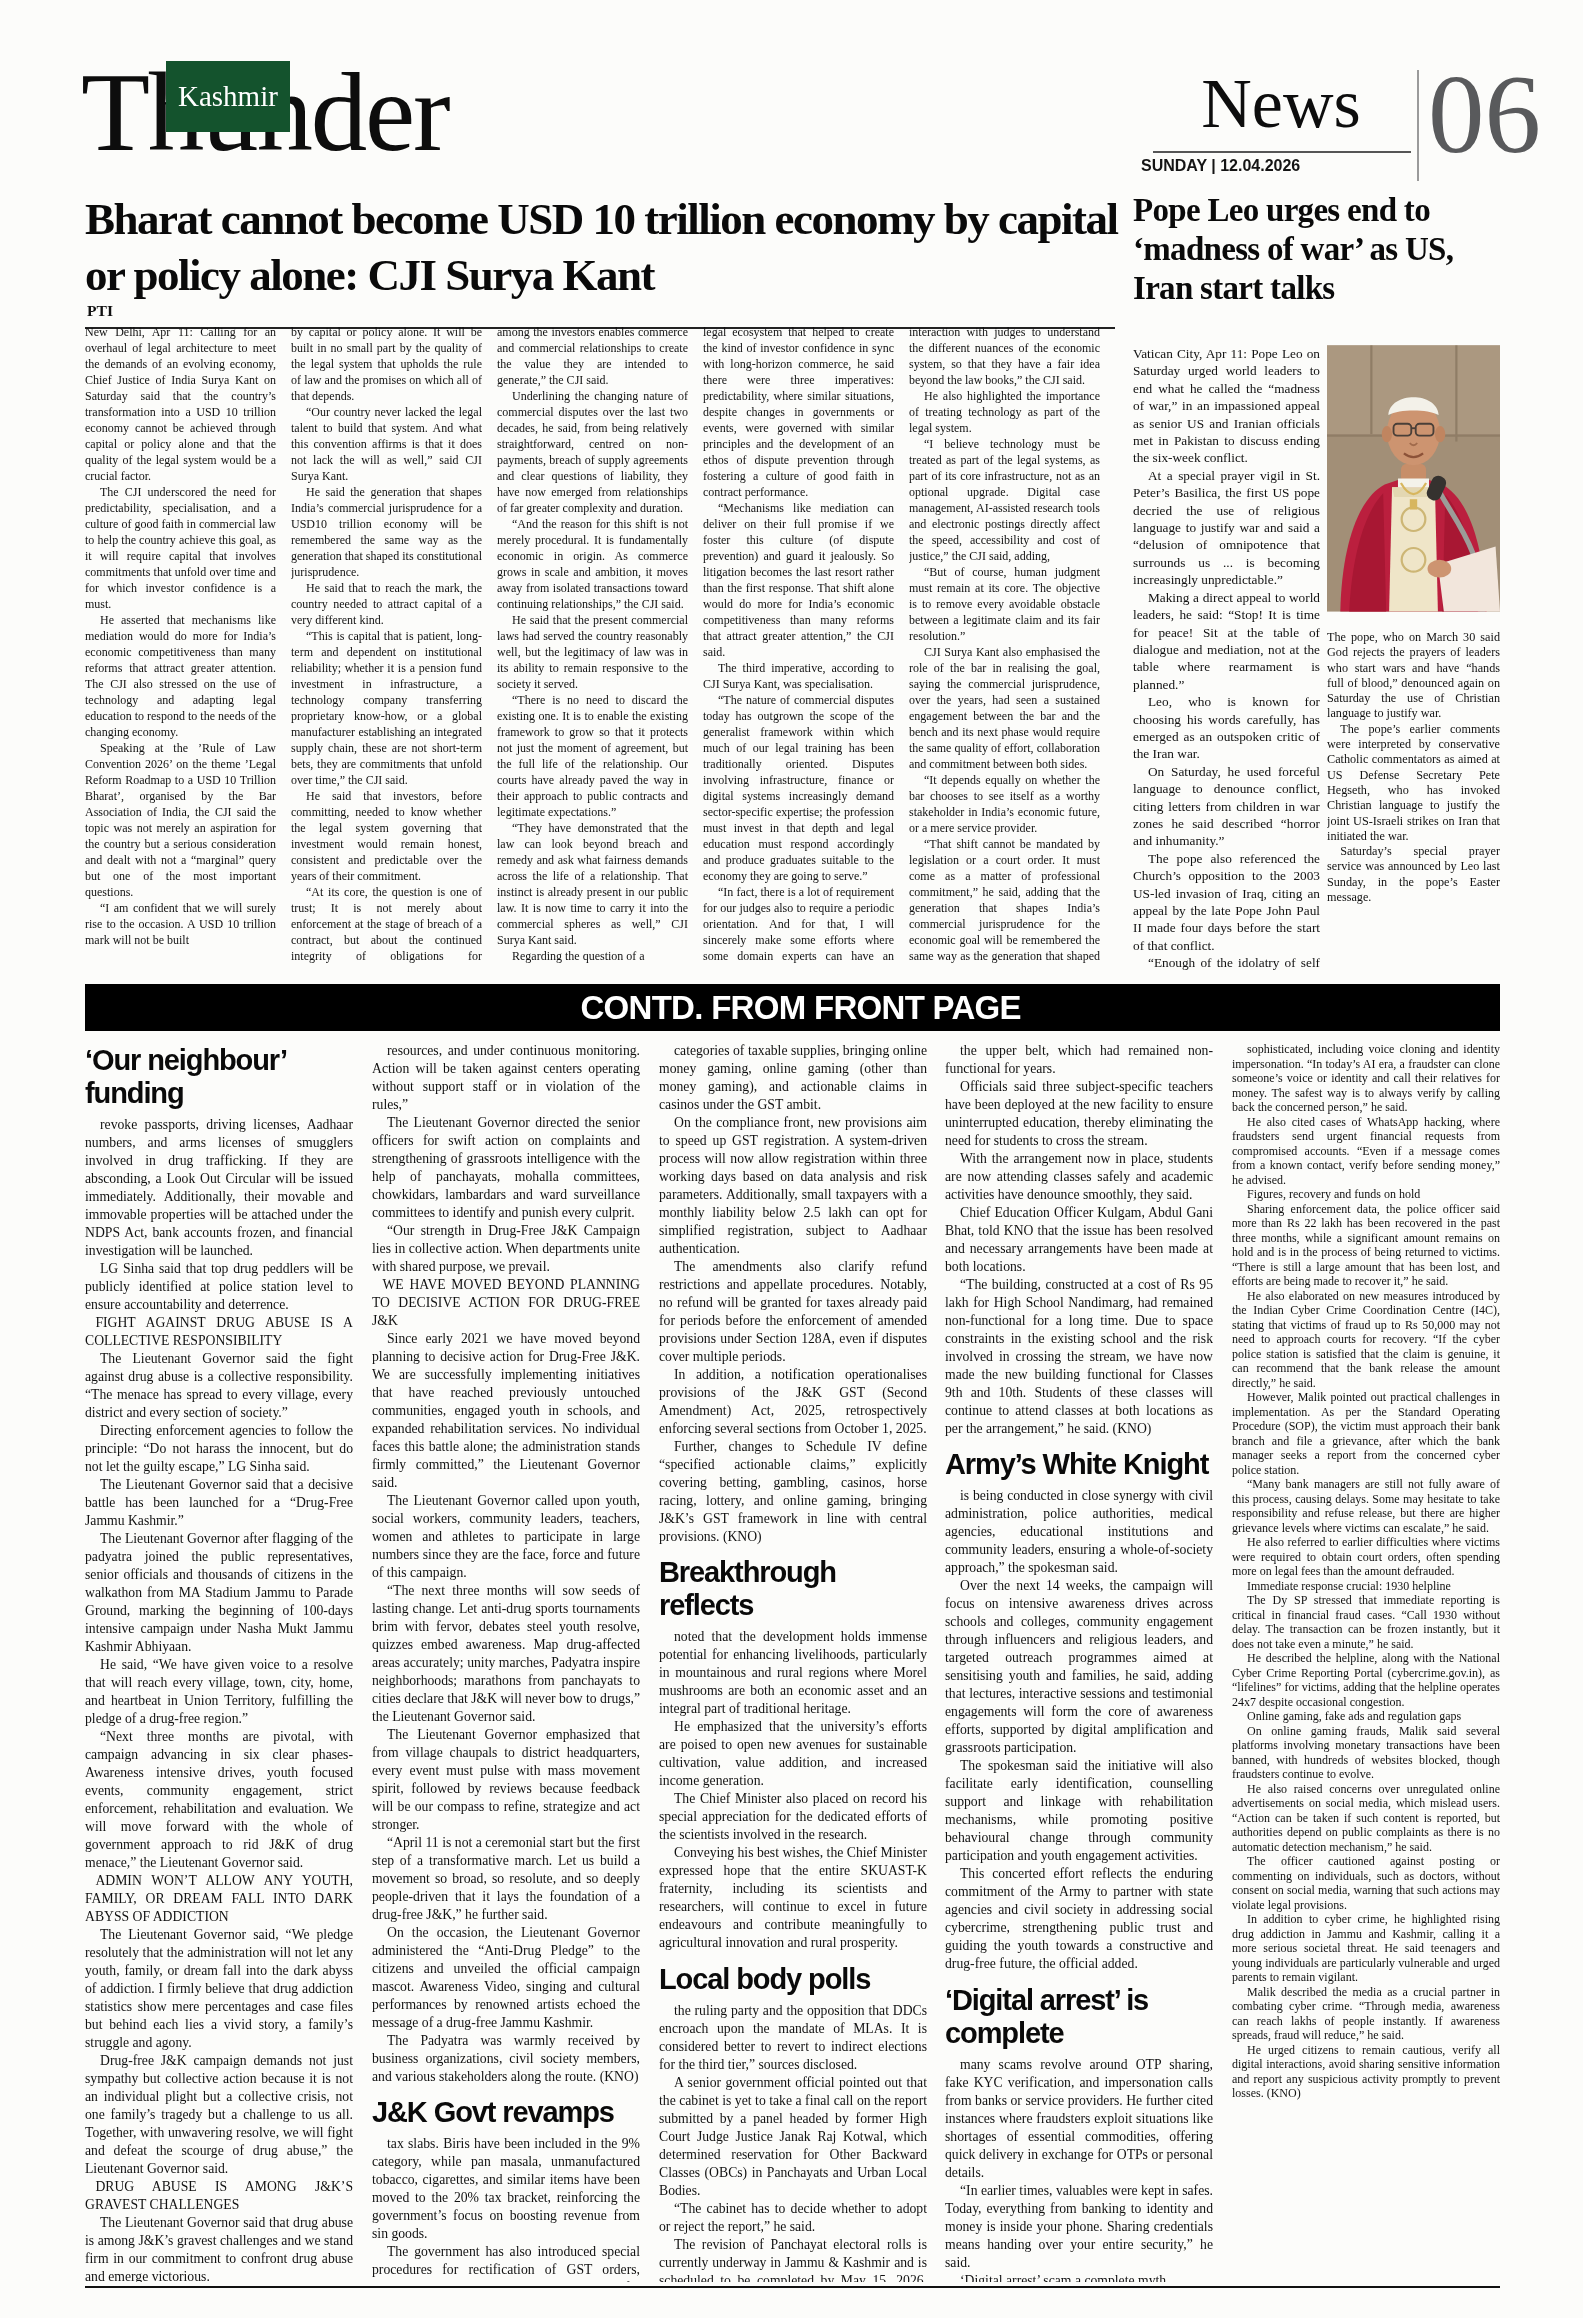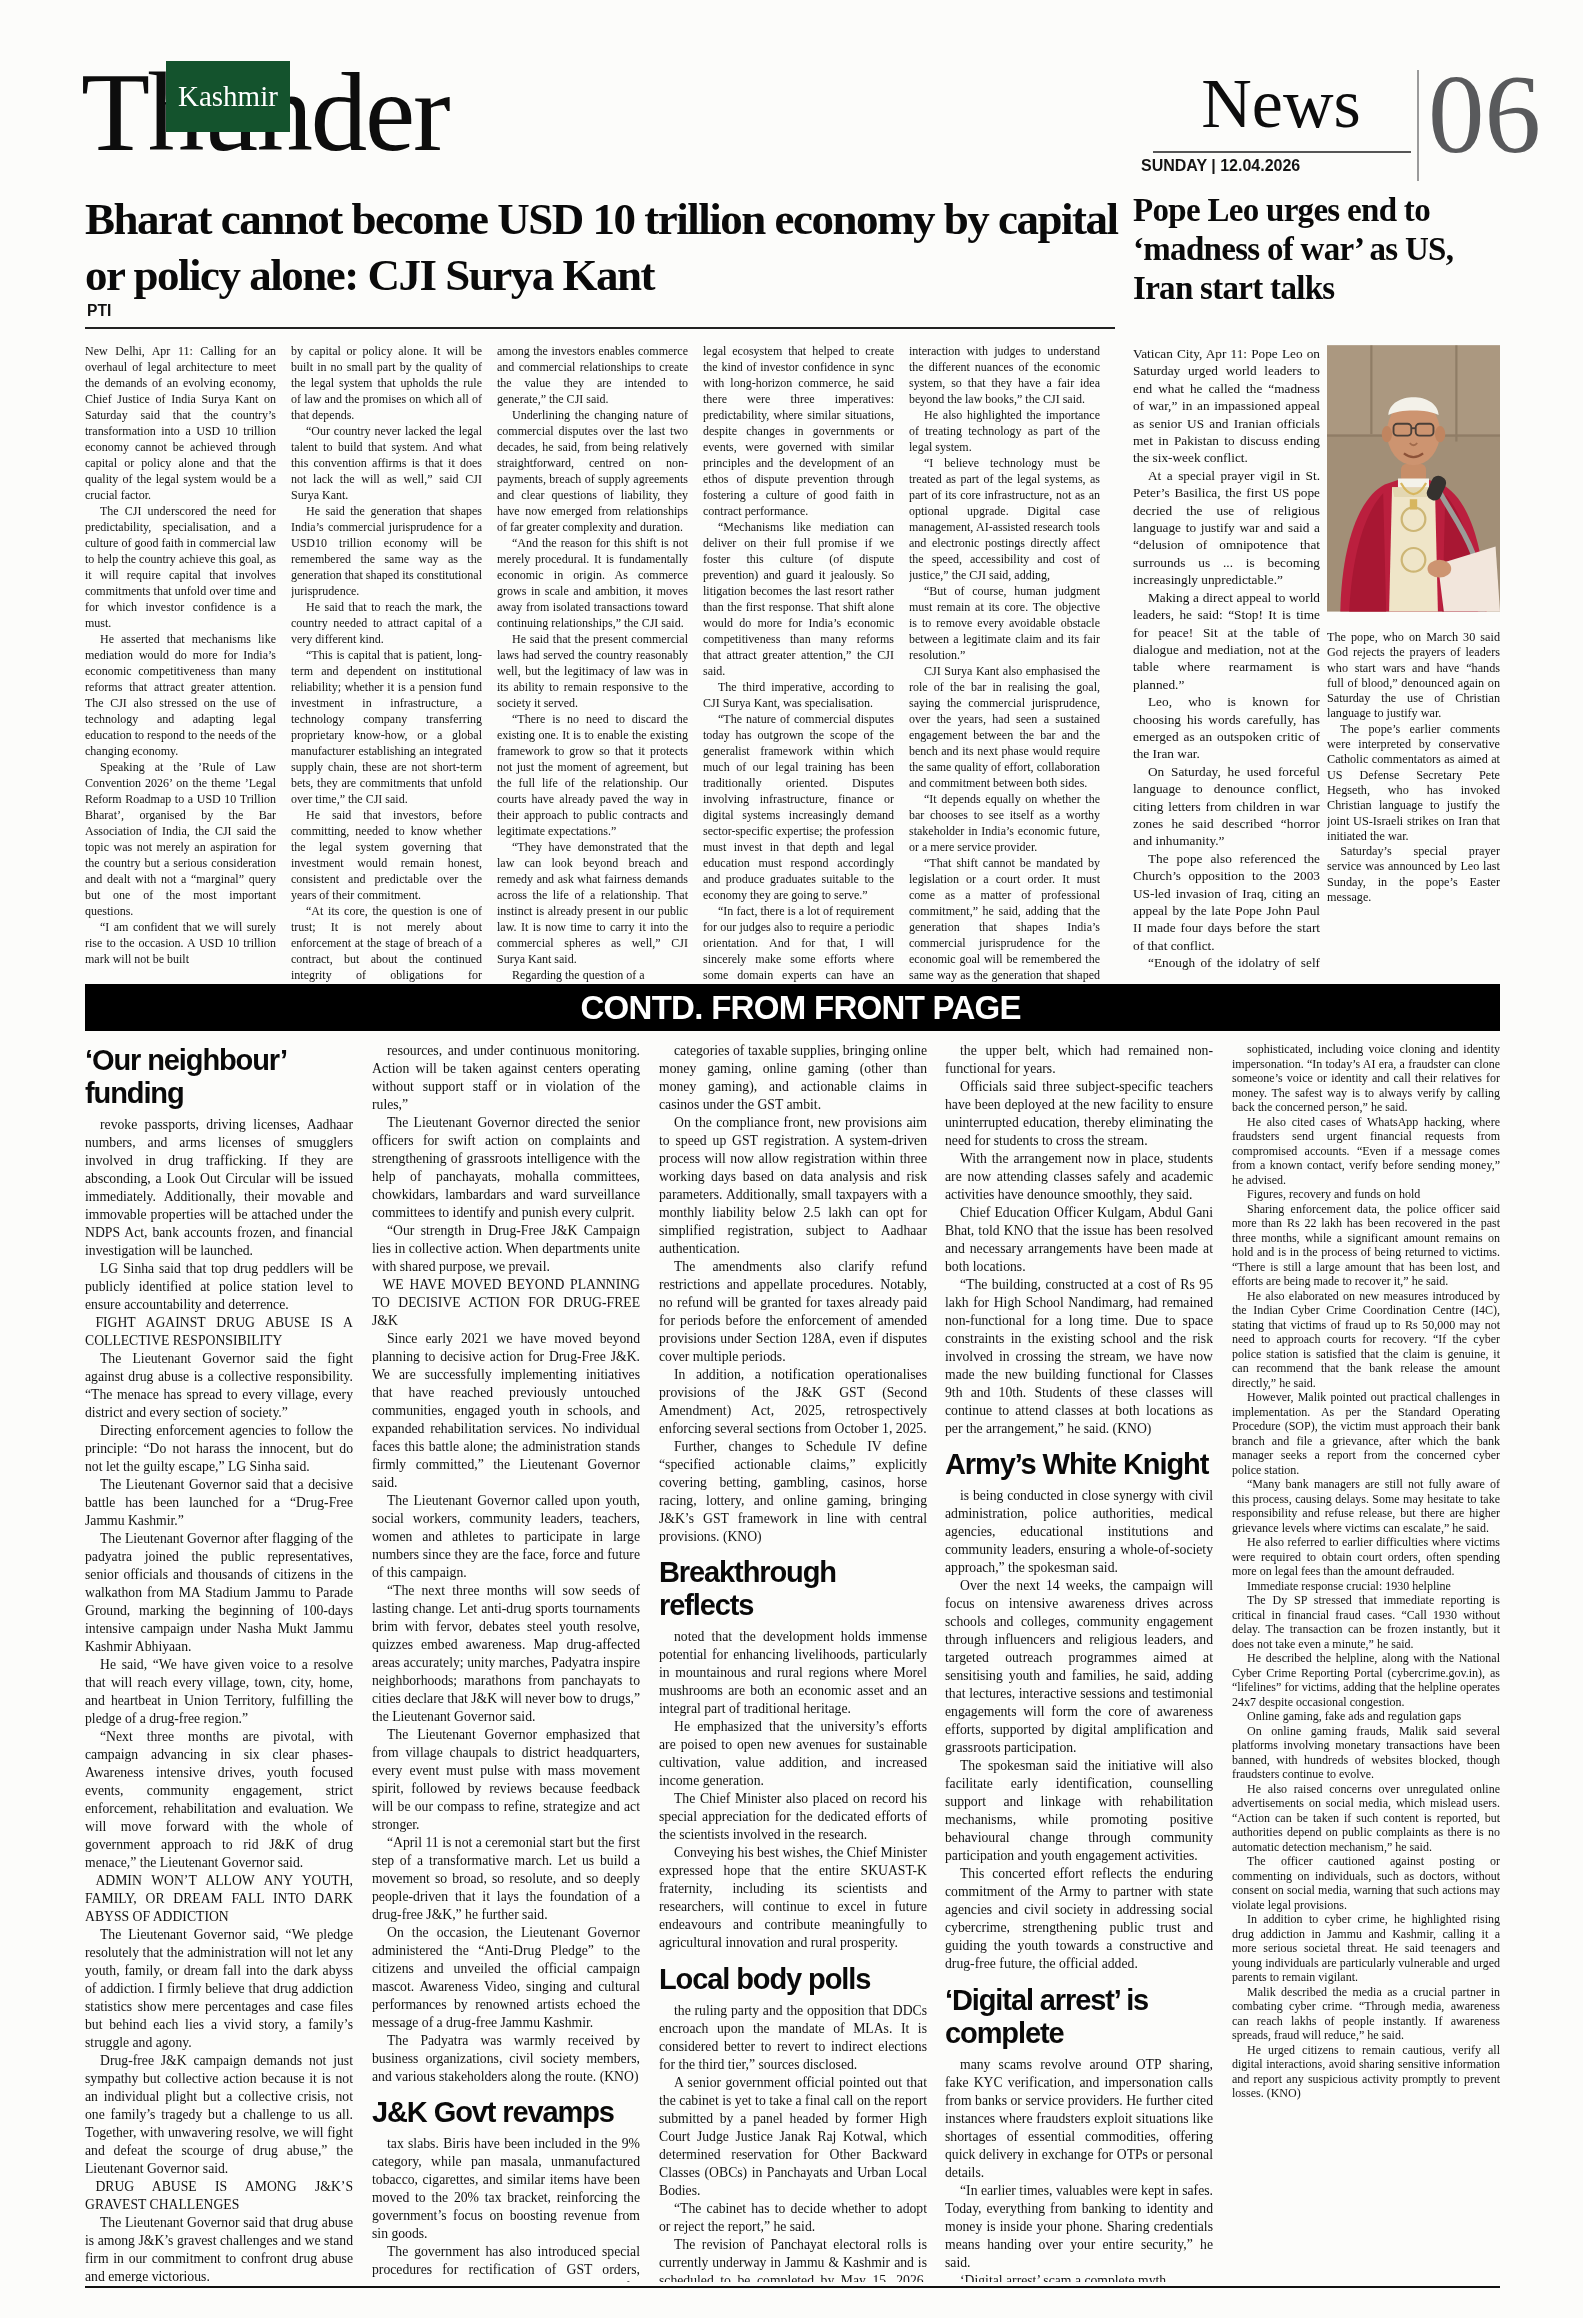--- a/index.html
+++ b/index.html
@@ -17,24 +17,24 @@
   .date-line{position:absolute;left:1141px;top:157px;width:270px;text-align:left;
       font-family:"Liberation Sans",sans-serif;font-weight:700;font-size:16px;letter-spacing:0px;color:#141414;}
   .mast-divider{position:absolute;left:1417px;top:70px;width:1.5px;height:111px;background:#9a9a9a;}
   .page-num{position:absolute;left:1428px;top:53px;font-family:"Liberation Serif",serif;
       font-size:113px;line-height:122px;color:#595a5c;}
 
   
   .lead-headline{position:absolute;left:85px;top:191px;width:1037px;margin:0;
       font-family:"Liberation Serif",serif;font-weight:700;font-size:45px;line-height:56px;
       letter-spacing:-1.5px;color:#0a0a0a;}
-  .byline{position:absolute;left:87px;top:302px;font-family:Liberation Sans, sans-serif;
+  .byline{position:absolute;left:87px;top:302px;font-family:Liberation Serif, serif;
       font-weight:700;font-size:15.6px;color:#111;}
   .byline-rule{position:absolute;left:85px;top:327px;width:1030px;height:1.5px;background:#222;}
-  .lead-col{position:absolute;top:343px;width:191px;height:643px;overflow:hidden;}
+  .lead-col{position:absolute;top:324px;width:191px;height:643px;overflow:hidden;}
   .lead-col .p{margin:0;font-size:12px;line-height:16px;text-align:justify;text-indent:15px;}
   .lead-col .p:first-child{text-indent:0;}
   .lc1{left:85px;} .lc2{left:291px;} .lc3{left:497px;} .lc4{left:703px;} .lc5{left:909px;}
 
   
   .pope{position:absolute;left:1133px;top:191px;width:367px;height:787px;overflow:hidden;}
   .pope-headline{margin:0;font-family:"Liberation Serif",serif;font-weight:700;
       font-size:33px;line-height:39px;letter-spacing:-0.7px;color:#0a0a0a;}
   .pope-left{position:absolute;left:0;top:154px;width:187px;height:631px;overflow:hidden;}
   .pope-left .p{margin:0;font-size:13.3px;line-height:17.4px;text-align:justify;text-indent:15px;}

